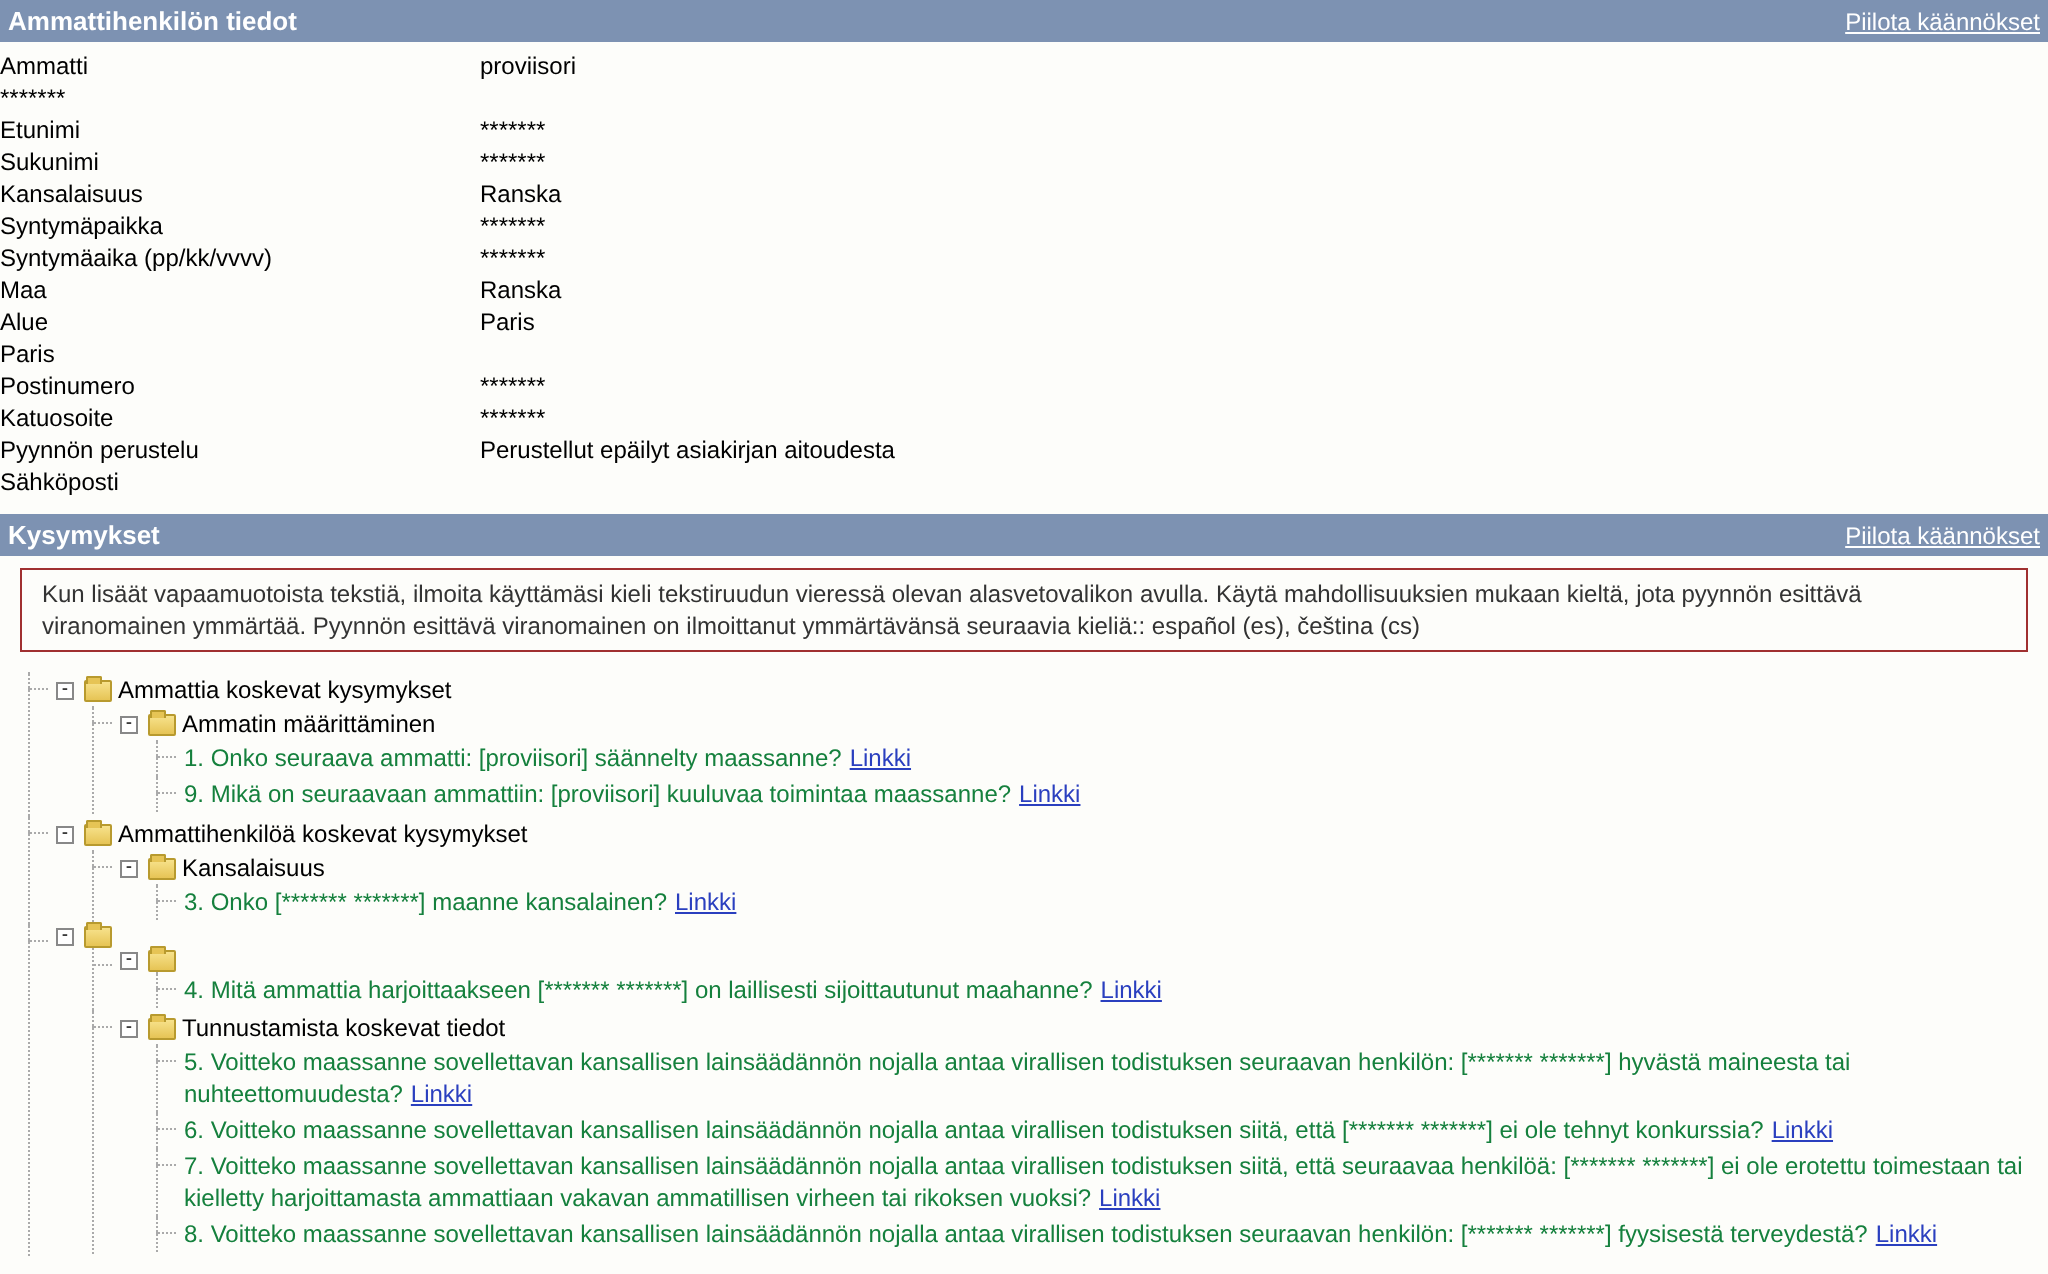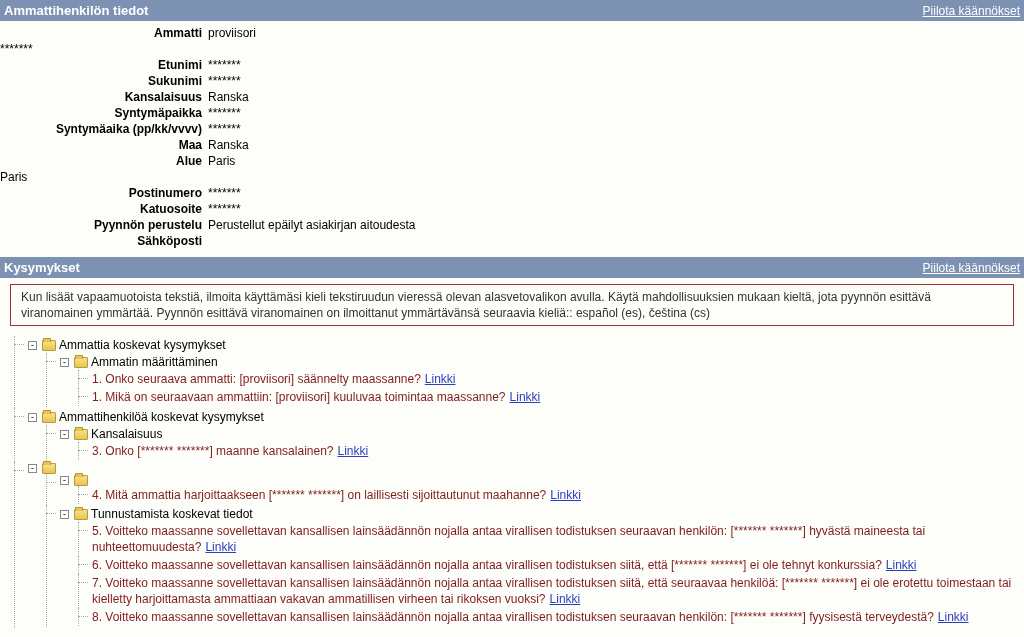--- a/index.html
+++ b/index.html
@@ -32,23 +32,22 @@
     font-size: 12px;
   }
   .fields {
     padding: 4px 0 8px 0;
   }
   .field-row {
     display: flex;
     line-height: 16px;
   }
   .field-label {
-    width: 208px;
-    text-align: right;
-    font-weight: bold;
+    width: 240px;
+    font-weight: normal;
     padding-right: 6px;
     color: #000;
   }
   .field-value {
     flex: 1;
     color: #000;
   }
   .notice-box {
     margin: 6px 10px 10px 10px;
     border: 1px solid #a03030;
@@ -126,21 +125,21 @@
     width:6px;height:3px;
     background:#e6c455;
     border:1px solid #b89a2e;
     border-bottom:none;
     border-radius:1px 1px 0 0;
   }
   .node-label {
     color: #000;
   }
   .leaf-text {
-    color: #7f1d1d;
+    color: #15803d;
   }
   a.link {
     color: #2a3fbf;
     text-decoration: underline;
     margin-left: 4px;
   }
   .leaf {
     padding-left: 14px;
   }
   .leaf::after{ width:10px; }
@@ -228,21 +227,21 @@
           </div>
           <ul>
             <li>
               <div class="node-row">
                 <span class="toggle-box">-</span>
                 <span class="folder-icon"></span>
                 <span class="node-label">Ammatin määrittäminen</span>
               </div>
               <ul>
                 <li class="leaf"><span class="leaf-text">1. Onko seuraava ammatti: [proviisori] säännelty maassanne?</span><a href="#" class="link">Linkki</a></li>
-                <li class="leaf"><span class="leaf-text">1. Mikä on seuraavaan ammattiin: [proviisori] kuuluvaa toimintaa maassanne?</span><a href="#" class="link">Linkki</a></li>
+                <li class="leaf"><span class="leaf-text">9. Mikä on seuraavaan ammattiin: [proviisori] kuuluvaa toimintaa maassanne?</span><a href="#" class="link">Linkki</a></li>
               </ul>
             </li>
           </ul>
         </li>
         <li>
           <div class="node-row">
             <span class="toggle-box">-</span>
             <span class="folder-icon"></span>
             <span class="node-label">Ammattihenkilöä koskevat kysymykset</span>
           </div>

